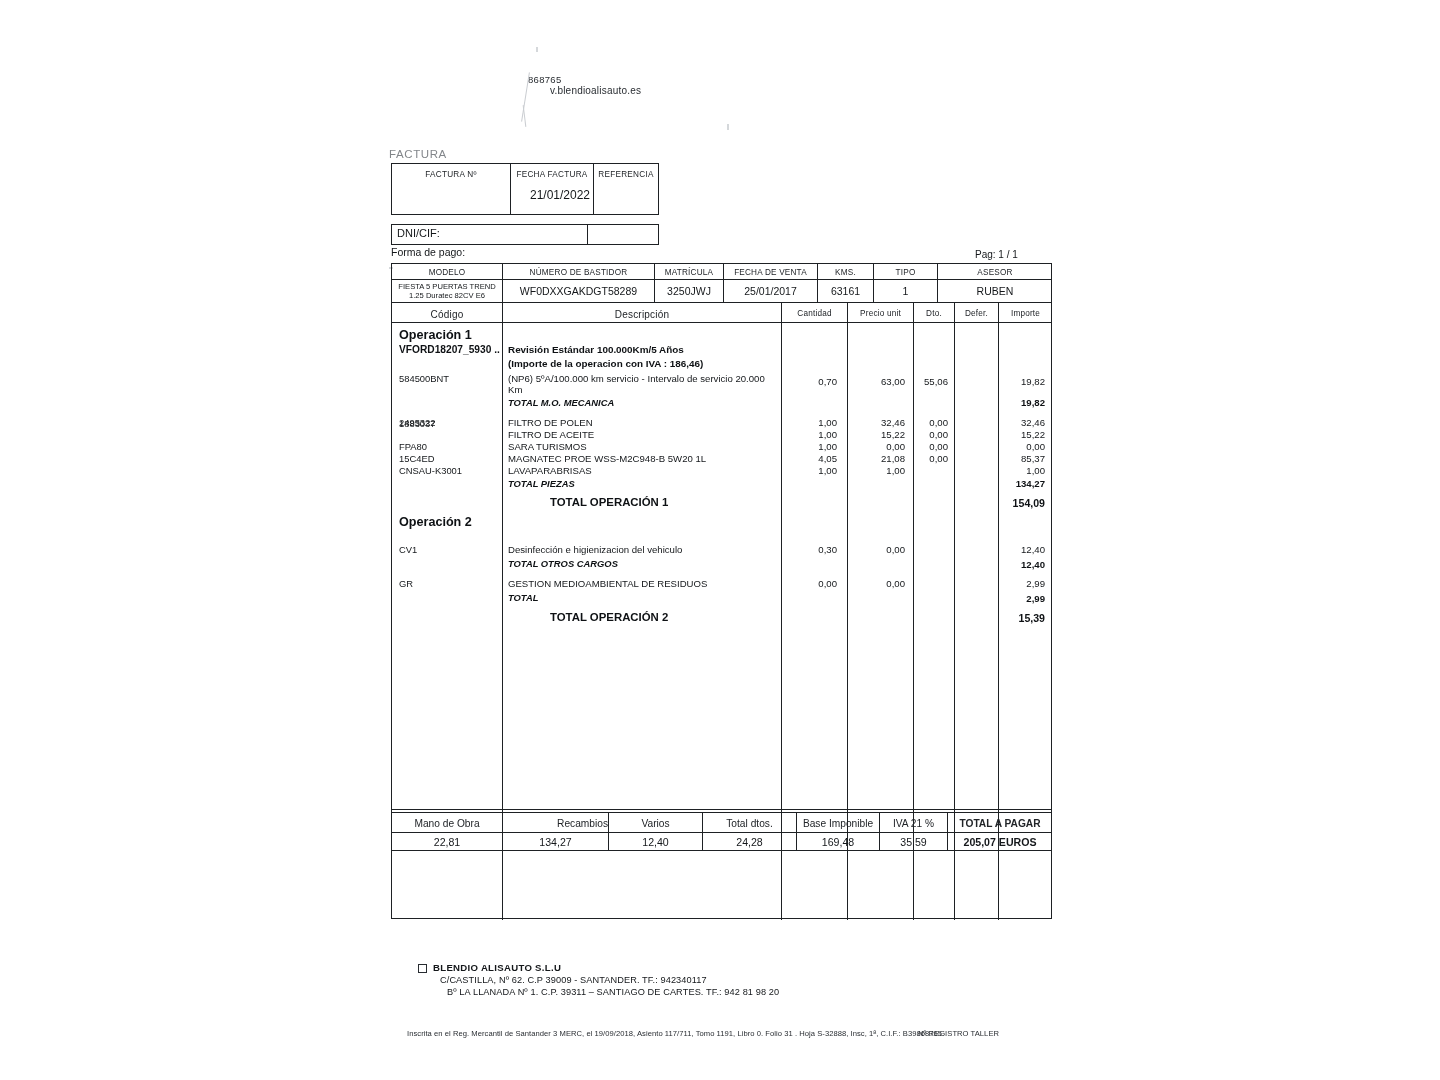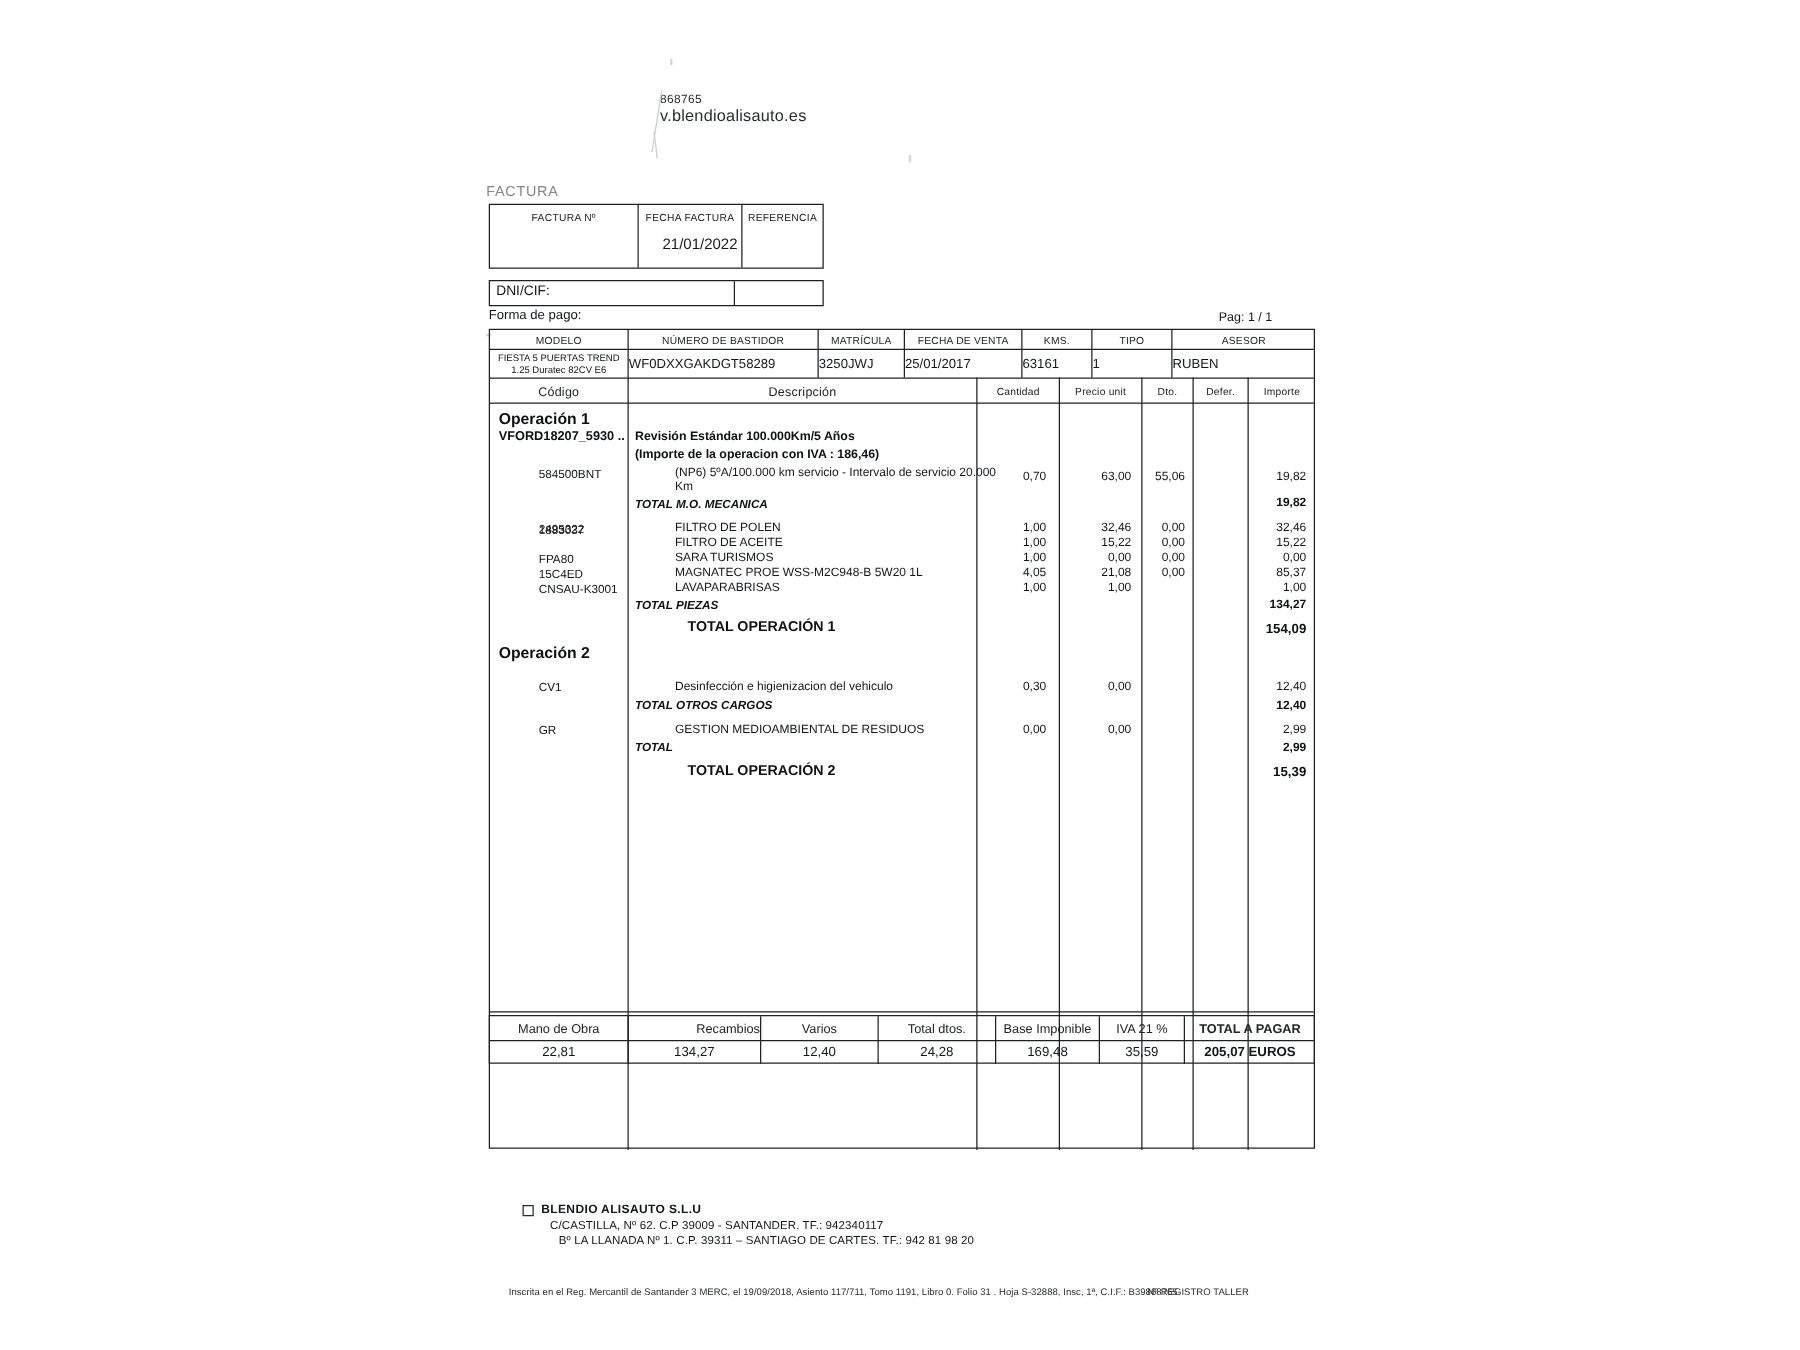--- a/index.html
+++ b/index.html
@@ -39,23 +39,24 @@
     color: #16191c;
     white-space: nowrap;
   }
   #company-code {
     font-size: 9.5px;
     color: #2a2e33;
     margin-top: 2px;
     letter-spacing: .3px;
   }
   #company-web {
-    font-size: 13px;
+    font-size: 10px;
     color: #2a2e33;
     letter-spacing: .2px;
+    margin-left: 22px;
   }
   .streak {
     position: absolute;
     background: #c9ccd0;
   }
 
   
   #factura-caption {
     left: 389px; top: 148px;
     font-size: 11.5px;
@@ -118,32 +119,32 @@
     box-sizing: border-box;
   }
   .vline  { position: absolute; width: 1px; background: #202326; }
   .hline  { position: absolute; left: 0; right: 0; height: 1px; background: #202326; }
 
   .cellh {
     position: absolute; font-size: 8.2px; text-align: center;
     color: #23262a; letter-spacing: .2px;
   }
   .cellv {
-    position: absolute; font-size: 10.5px; 
+    position: absolute; font-size: 10.5px; text-align: center;
     color: #16191c;
   }
   .cellv-sm {
     position: absolute; font-size: 7.6px; text-align: center;
     color: #16191c; line-height: 9.6px;
   }
 
   
   .li {
     position: absolute; font-size: 9.4px; color: #16191c;
-    line-height: 11.6px; white-space: nowrap; margin-left: 32px;
+    line-height: 11.6px; white-space: nowrap;
   }
   .li-desc { font-size: 9.6px; }
   .li-num  { position: absolute; font-size: 9.6px; color: #16191c; text-align: right; }
   .li-op   { position: absolute; font-size: 12.6px; font-weight: bold; color: #101316; }
   .li-code-b { position: absolute; font-size: 10.2px; font-weight: bold; color: #101316; }
   .li-bold-desc { position: absolute; font-size: 9.9px; font-weight: bold; color: #101316; white-space: nowrap; }
   .li-italic { position: absolute; font-size: 9.4px; font-weight: bold; font-style: italic; color: #101316; }
   .li-total-op { position: absolute; font-size: 11.4px; font-weight: bold; color: #101316; }
   .li-amt-b { position: absolute; font-size: 9.6px; font-weight: bold; color: #101316; text-align: right; }
   .li-amt-bb { position: absolute; font-size: 10.6px; font-weight: bold; color: #101316; text-align: right; }

